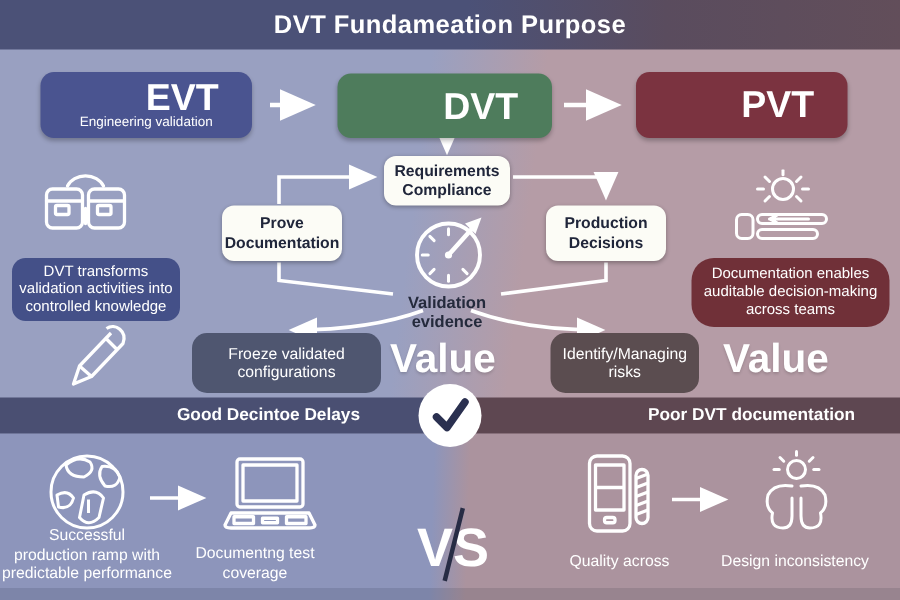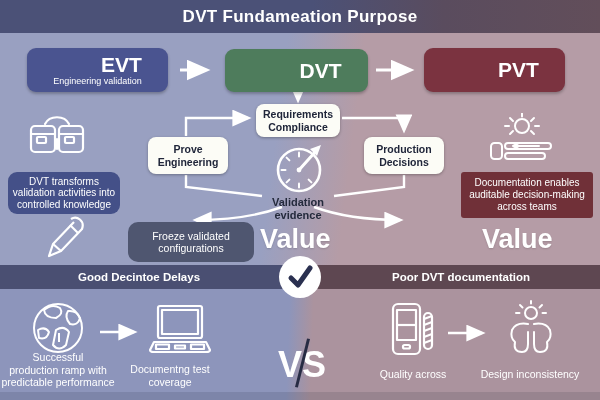--- a/index.html
+++ b/index.html
@@ -14,52 +14,52 @@
   .title-band{
     left:0;top:0;width:600px;height:33px;
     background:linear-gradient(90deg,#4b5177 0%,#4b5177 52%,#5a4c5e 74%,#624e5a 100%);
     color:#fff;font-weight:bold;font-size:17px;line-height:33px;text-align:center;
     letter-spacing:.3px;
   }
   
   .stage{border-radius:9px;color:#fff;text-align:center;
     display:flex;flex-direction:column;justify-content:center;
     box-shadow:0 2px 3px rgba(0,0,0,.25);}
-  .stage .t{font-size:21px;font-weight:bold;line-height:22px;margin-left:48px;}
+  .stage .t{font-size:25px;font-weight:bold;line-height:22px;margin-left:48px;}
   .stage .s{font-size:9px;line-height:11px;}
   #evt{left:27px;top:48px;width:141px;height:44px;background:#4a5490;}
   #dvt{left:225px;top:49px;width:143px;height:43px;background:#4e7c5c;}
   #pvt{left:424px;top:48px;width:141px;height:44px;background:#7b3340;}
   
   .wbox{background:#fcfcf6;border-radius:8px;color:#20263a;
     font-size:10.5px;font-weight:bold;line-height:12.5px;text-align:center;
     display:flex;align-items:center;justify-content:center;
     box-shadow:0 1px 3px rgba(0,0,0,.3);}
   #req-comp{left:256px;top:104px;width:84px;height:33px;}
   #prove-req{left:148px;top:137px;width:80px;height:37px;}
   #prod-dec{left:364px;top:137px;width:80px;height:37px;}
   
   .dbox{border-radius:10px;color:#fff;text-align:center;
     display:flex;align-items:center;justify-content:center;
     font-size:10.5px;line-height:12.5px;}
   #freeze-box{left:128px;top:222px;width:126px;height:40px;background:#4f5670;}
   #risk-box{left:367px;top:222px;width:99px;height:40px;background:#5b4d50;}
   #note-left{left:8px;top:172px;width:112px;height:42px;background:#445088;font-size:10px;line-height:11.5px;border-radius:9px;}
-  #note-right{left:461px;top:172px;width:132px;height:46px;background:#703038;font-size:10px;line-height:12px;border-radius:3px;}
+  #note-right{left:461px;top:172px;width:132px;height:46px;background:#703038;font-size:10px;line-height:12px;border-radius:15px;}
   .value{color:#fff;font-size:27px;font-weight:bold;
     text-shadow:0 1px 2px rgba(0,0,0,.15);}
   #value-left{left:260px;top:224px;width:76px;}
   #value-right{left:482px;top:224px;width:76px;}
   #val-evidence{left:256px;top:196px;width:84px;text-align:center;
     color:#242a3c;font-size:11px;font-weight:bold;line-height:12.5px;}
   
   .bar{left:0;top:265px;width:600px;height:24px;
     background:linear-gradient(90deg,#4a4f72 0%,#4a4f72 49%,#5e4751 51%,#5e4751 100%);}
   .bar-label{top:265px;height:24px;line-height:24px;color:#fff;
-    font-size:11.5px;font-weight:bold;text-align:center;}
+    font-size:11.5px;font-weight:bold;text-align:center;padding-left:40px;}
   #bar-left-label{left:0;width:278px;}
   #bar-right-label{left:322px;width:278px;}
   
   .bottom-bg{left:0;top:289px;width:600px;height:111px;
     background:linear-gradient(92deg,#8d95bb 0%,#8d95bb 48%,#ab939e 52%,#ab939e 100%);}
   .bottom-shade{left:0;top:392px;width:600px;height:8px;background:rgba(20,22,40,.12);}
   .caption{color:#fff;font-size:10.5px;line-height:12.5px;text-align:center;}
   #cap-good-0{left:-2px;top:351px;width:120px;}
   #cap-good-1{left:118px;top:363px;width:104px;}
   #cap-poor-0{left:365px;top:368px;width:96px;}
@@ -107,21 +107,21 @@
   <div class="abs stage" id="dvt">
     <div class="t">DVT</div>
   </div>
   <div class="abs stage" id="pvt">
     <div class="t">PVT</div>
   </div>
 
   <div class="abs wbox ml" id="req-comp">Requirements
 Compliance</div>
   <div class="abs wbox ml" id="prove-req">Prove
-Engineering</div>
+Documentation</div>
   <div class="abs wbox ml" id="prod-dec">Production
 Decisions</div>
 
   <svg class="abs" style="left:270px;top:138px;" width="58" height="58" viewBox="0 0 58 58">
     <g stroke="#ffffff" fill="none" stroke-linecap="round">
       <circle cx="29" cy="32" r="21" stroke-width="2.6"></circle>
       <g stroke-width="2">
         <line x1="29" y1="14.5" x2="29" y2="18.5"></line>
         <line x1="29" y1="45.5" x2="29" y2="49.5"></line>
         <line x1="11.5" y1="32" x2="15.5" y2="32"></line>
@@ -132,20 +132,22 @@
       <line x1="29" y1="32" x2="46" y2="13" stroke-width="3"></line>
     </g>
     <path d="M51,7 L40,11 L47,18 Z" fill="#ffffff"></path>
     <circle cx="29" cy="32" r="2.4" fill="#ffffff"></circle>
   </svg>
   <div class="abs ml" id="val-evidence">Validation
 evidence</div>
 
   <div class="abs dbox ml" id="freeze-box">Froeze validated
 configurations</div>
+  <div class="abs dbox ml" id="risk-box">Identify/Managing
+risks</div>
   <div class="abs value" id="value-left">Value</div>
   <div class="abs value" id="value-right">Value</div>
 
   <svg class="abs" style="left:26px;top:111px;" width="62" height="54" viewBox="0 0 62 54">
     <g stroke="#ffffff" stroke-width="2.2" fill="none" stroke-linecap="round">
       <path d="M19,13 A13,11 0 0 1 43,13"></path>
       <rect x="5" y="15" width="24" height="26" rx="4"></rect>
       <rect x="33" y="15" width="24" height="26" rx="4"></rect>
       <line x1="5" y1="23" x2="29" y2="23"></line>
       <line x1="33" y1="23" x2="57" y2="23"></line>

